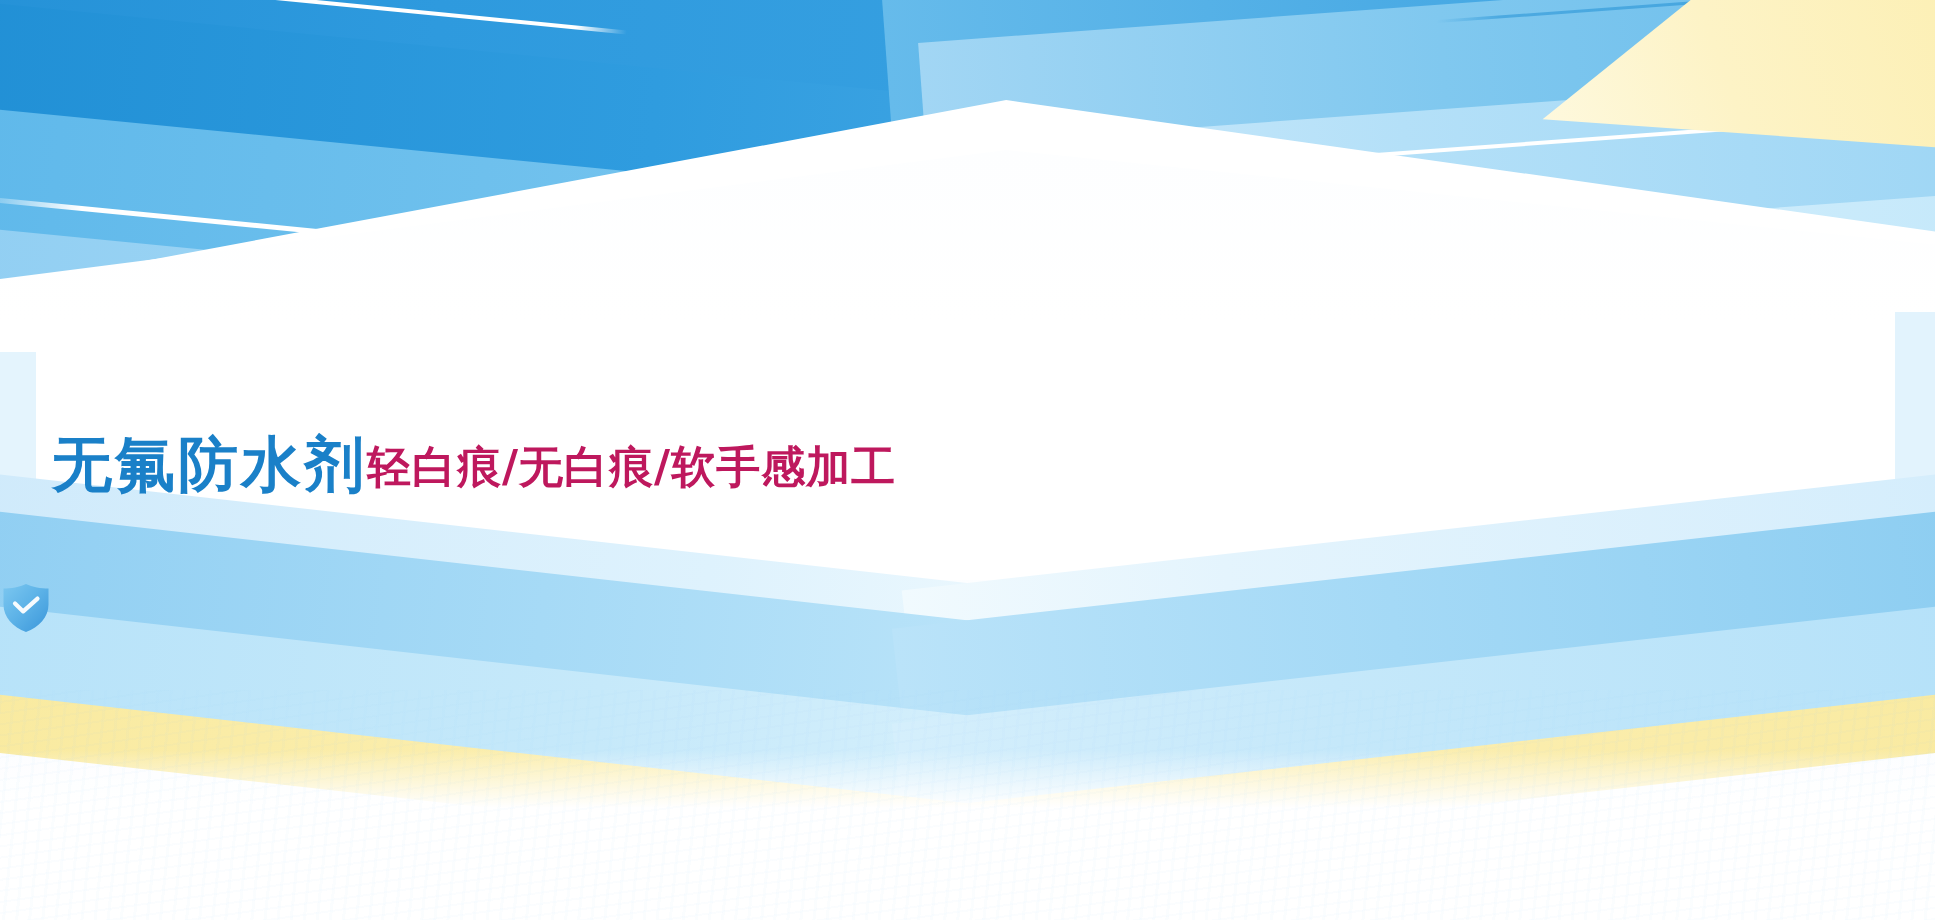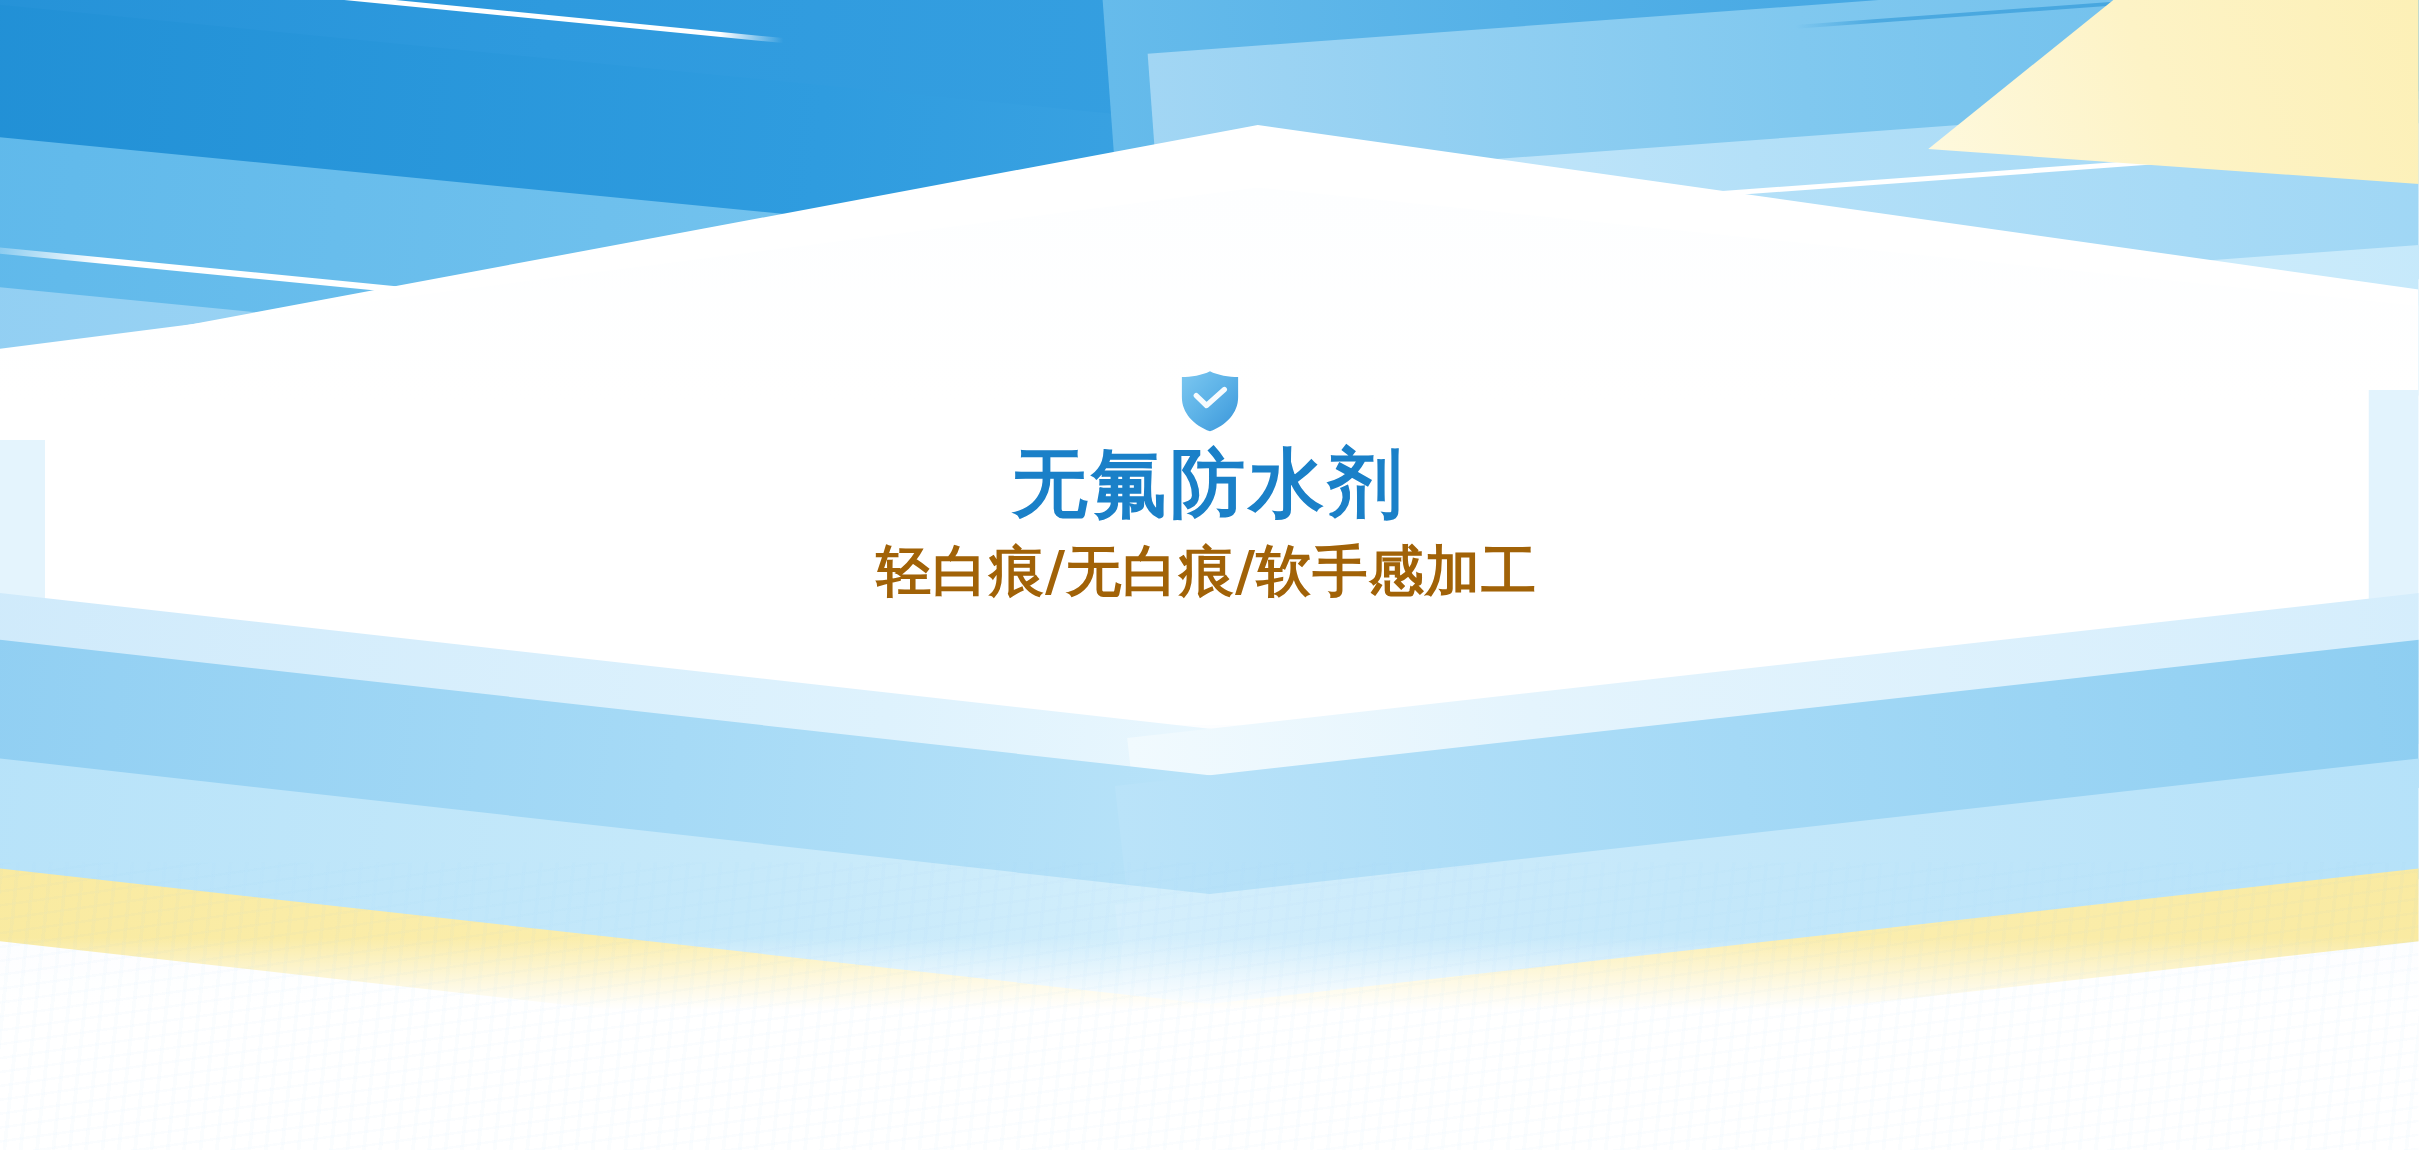--- a/index.html
+++ b/index.html
@@ -193,21 +193,21 @@
       repeating-linear-gradient(96deg,rgba(150,200,240,.05) 0px,rgba(150,200,240,.05) 3px,rgba(255,255,255,0) 3px,rgba(255,255,255,0) 13px),
       repeating-linear-gradient(172deg,rgba(150,200,240,.04) 0px,rgba(150,200,240,.04) 2px,rgba(255,255,255,0) 2px,rgba(255,255,255,0) 11px);
     opacity:.9;
   }
 
   
   #content{
     position:absolute;
     left:0;top:0;width:1935px;height:920px;
     display:flex;
-    flex-direction:column;
+    flex-direction:row;
     align-items:center;
   }
 
   #shield-icon{
     margin-top:296px;
     width:52px;height:50px;
     display:block;
   }
 
   #main-title{
@@ -220,21 +220,21 @@
     font-family:"DejaVu Sans","Liberation Sans",sans-serif;
     white-space:nowrap;
   }
 
   #sub-title{
     margin:14px 4px 0 0;
     font-size:44px;
     line-height:1.1;
     font-weight:bold;
     letter-spacing:1px;
-    color:#a16207;
+    color:#be185d;
     font-family:"DejaVu Sans","Liberation Sans",sans-serif;
     white-space:nowrap;
   }
 </style>
 </head>
 <body>
 
 <div id="banner">
 
   <div class="layer" id="bg-base"></div>

